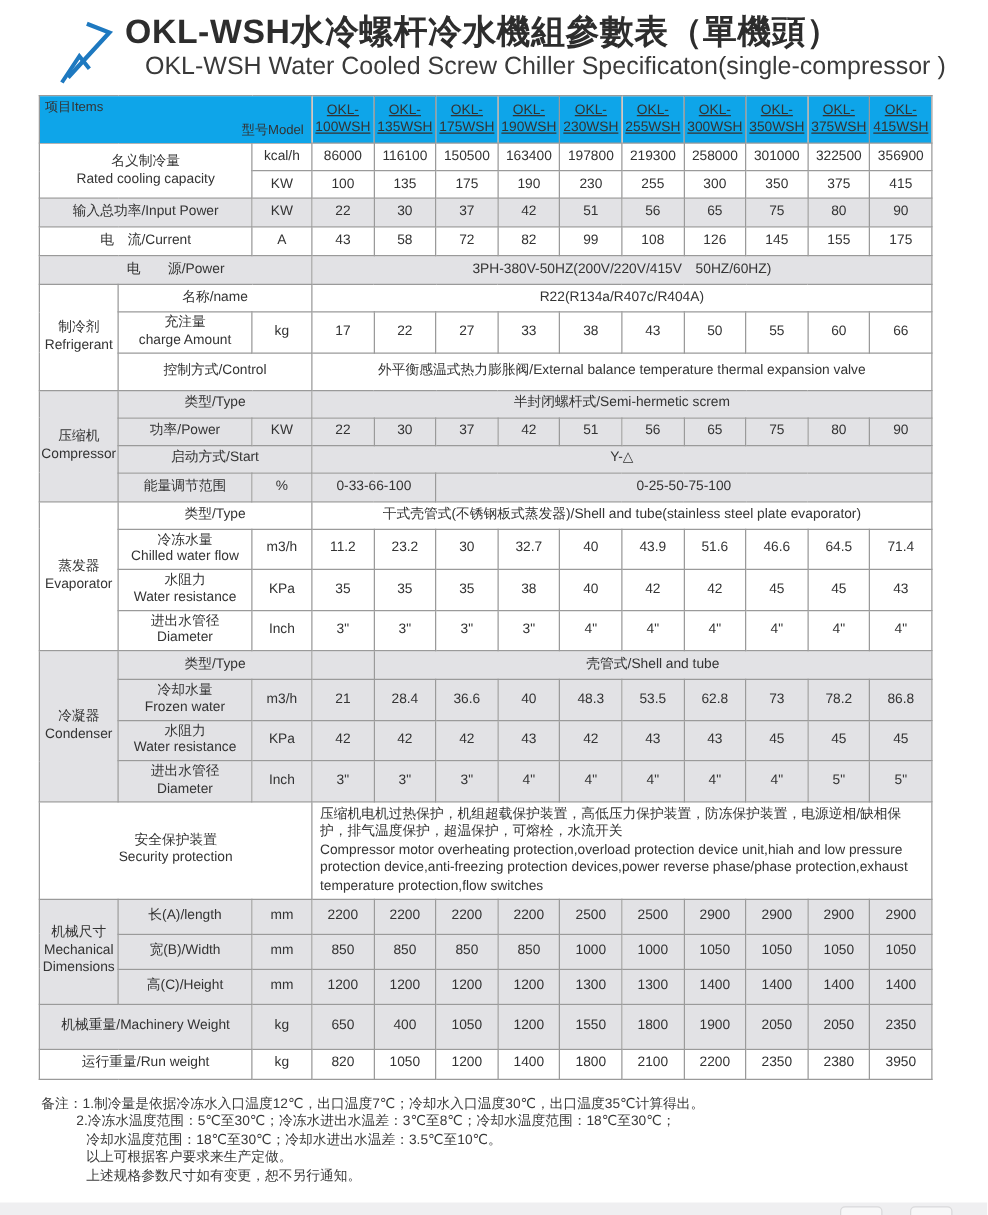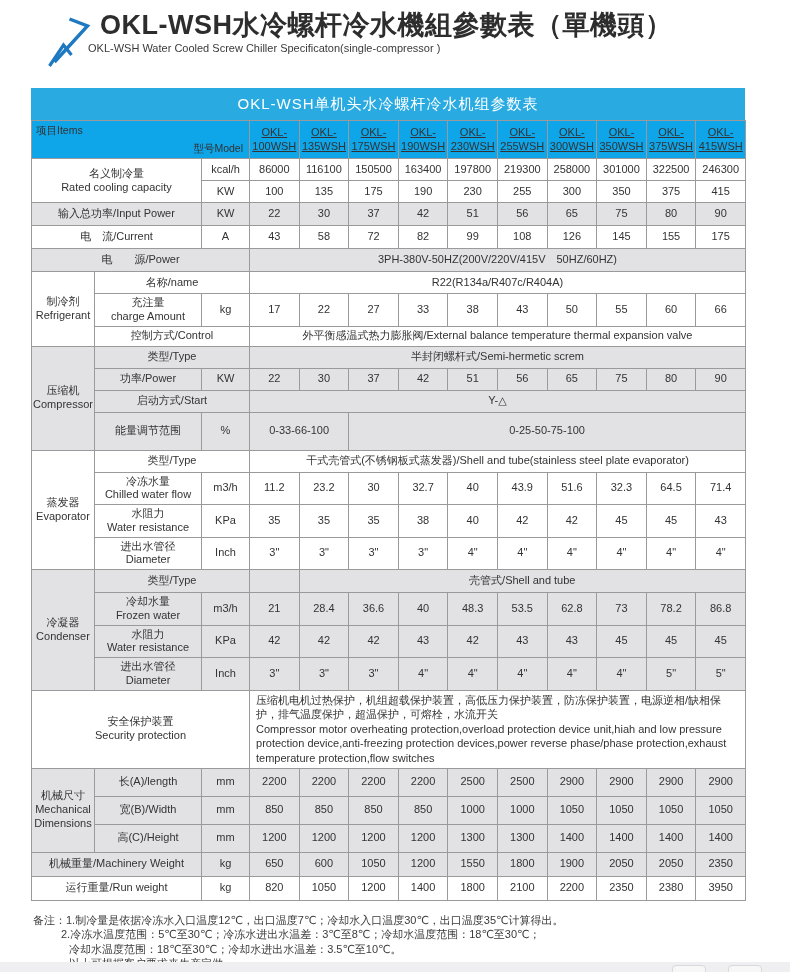--- a/index.html
+++ b/index.html
@@ -1,24 +1,24 @@
 <!DOCTYPE html>
 <html><head>
 <meta charset="utf-8">
 <style>
   * { box-sizing: border-box; margin: 0; padding: 0; }
   html,body { background:#ffffff; }
   body { font-family: "Liberation Sans", "DejaVu Sans", sans-serif; color:#333; }
   .page { position:relative; width:790px; height:972px; background:#fff; overflow:hidden; }
 
   
-  .hdr { position:relative; height:88px; }
+  .hdr { position:relative; height:76px; }
   .logo { position:absolute; left:38px; top:8px; width:56px; height:60px; }
   .title-zh { position:absolute; left:100px; top:7px; font-size:27px; font-weight:bold; color:#2d2d2d; letter-spacing:0.5px; white-space:nowrap; }
-  .title-en { position:absolute; left:88px; top:42px; font-size:11px; color:#3a3a3a; white-space:nowrap; }
+  .title-en { position:absolute; left:116px; top:42px; font-size:20px; color:#3a3a3a; white-space:nowrap; }
 
   
   .tbl-wrap { margin-left:31px; width:714px; }
   .caption { height:32px; line-height:32px; text-align:center; color:#fff; font-size:15px; letter-spacing:1px; }
   table { width:714px; border-collapse:collapse; table-layout:fixed; border:1px solid #8a8a8a; }
   td { border:1px solid #9a9a9a; font-size:11px; line-height:1.25; text-align:center; vertical-align:middle; padding:2px 1px; color:#333; overflow:hidden; }
   tr.bg-hdr td { background:#0ea5e9;text-decoration:underline; }
   tr.bg-g  td { background:#e2e2e5; }
   tr.bg-w  td { background:#ffffff; }
   td.left { text-align:left; padding-left:6px; padding-right:8px; line-height:1.32; }
@@ -47,21 +47,20 @@
   <div class="hdr">
     <svg class="logo" viewBox="0 0 55 60" fill="none">
       <polyline id="logo-stroke-1" points="31,11 49,18 16,54" stroke="#1e79c0" stroke-width="3.4" fill="none"></polyline>
       <polyline id="logo-stroke-2" points="11,58 25,37 33,47" stroke="#1e79c0" stroke-width="3.2" fill="none"></polyline>
     </svg>
     <div class="title-zh">OKL-WSH水冷螺杆冷水機組參數表（單機頭）</div>
     <div class="title-en">OKL-WSH Water Cooled Screw Chiller Specificaton(single-compressor )</div>
   </div>
 
   <div class="tbl-wrap">
-    <div class="caption" id="tbl-caption" style="background: rgb(41, 171, 226);">OKL-WSH单机头水冷螺杆冷水机组参数表</div>
     <table>
       <colgroup id="cols">
           <col style="width: 63px;">
           <col style="width: 107px;">
           <col style="width: 48px;">
           <col style="width: 49.6px;">
           <col style="width: 49.6px;">
           <col style="width: 49.6px;">
           <col style="width: 49.6px;">
           <col style="width: 49.6px;">
@@ -93,21 +92,21 @@
             <td>kcal/h</td>
             <td>86000</td>
             <td>116100</td>
             <td>150500</td>
             <td>163400</td>
             <td>197800</td>
             <td>219300</td>
             <td>258000</td>
             <td>301000</td>
             <td>322500</td>
-            <td>246300</td>
+            <td>356900</td>
           </tr>
           <tr class="bg-w" style="height: 22px;">
             <td>KW</td>
             <td>100</td>
             <td>135</td>
             <td>175</td>
             <td>190</td>
             <td>230</td>
             <td>255</td>
             <td>300</td>
@@ -159,21 +158,21 @@
             <td>22</td>
             <td>27</td>
             <td>33</td>
             <td>38</td>
             <td>43</td>
             <td>50</td>
             <td>55</td>
             <td>60</td>
             <td>66</td>
           </tr>
-          <tr class="bg-w" style="height: 20px;">
+          <tr class="bg-w" style="height: 30px;">
             <td colspan="2">控制方式/Control</td>
             <td colspan="10">外平衡感温式热力膨胀阀/External balance temperature thermal expansion valve</td>
           </tr>
           <tr class="bg-g" style="height: 22px;">
             <td rowspan="4">压缩机<br>Compressor</td>
             <td colspan="2">类型/Type</td>
             <td colspan="10">半封闭螺杆式/Semi-hermetic screm</td>
           </tr>
           <tr class="bg-g" style="height: 22px; margin-left: 15px;">
             <td>功率/Power</td>
@@ -186,42 +185,42 @@
             <td>56</td>
             <td>65</td>
             <td>75</td>
             <td>80</td>
             <td>90</td>
           </tr>
           <tr class="bg-g" style="height: 22px;">
             <td colspan="2">启动方式/Start</td>
             <td colspan="10">Y-△</td>
           </tr>
-          <tr class="bg-g" style="height: 38px;">
+          <tr class="bg-g" style="height: 23px;">
             <td>能量调节范围</td>
             <td>%</td>
             <td colspan="2">0-33-66-100</td>
             <td colspan="8">0-25-50-75-100</td>
           </tr>
           <tr class="bg-w" style="height: 22px;">
             <td rowspan="4">蒸发器<br>Evaporator</td>
             <td colspan="2">类型/Type</td>
             <td colspan="10">干式壳管式(不锈钢板式蒸发器)/Shell and tube(stainless steel plate evaporator)</td>
           </tr>
           <tr class="bg-w" style="height: 30px;">
             <td>冷冻水量<br>Chilled water flow</td>
             <td>m3/h</td>
             <td>11.2</td>
             <td>23.2</td>
             <td>30</td>
             <td>32.7</td>
             <td>40</td>
             <td>43.9</td>
             <td>51.6</td>
-            <td>32.3</td>
+            <td>46.6</td>
             <td>64.5</td>
             <td>71.4</td>
           </tr>
           <tr class="bg-w" style="height: 30px;">
             <td>水阻力<br>Water resistance</td>
             <td>KPa</td>
             <td>35</td>
             <td>35</td>
             <td>35</td>
             <td>38</td>
@@ -334,25 +333,25 @@
             <td>1200</td>
             <td>1200</td>
             <td>1200</td>
             <td>1300</td>
             <td>1300</td>
             <td>1400</td>
             <td>1400</td>
             <td>1400</td>
             <td>1400</td>
           </tr>
-          <tr class="bg-g" style="height: 24px;">
+          <tr class="bg-g" style="height: 36px;">
             <td colspan="2">机械重量/Machinery Weight</td>
             <td>kg</td>
             <td>650</td>
-            <td>600</td>
+            <td>400</td>
             <td>1050</td>
             <td>1200</td>
             <td>1550</td>
             <td>1800</td>
             <td>1900</td>
             <td>2050</td>
             <td>2050</td>
             <td>2350</td>
           </tr>
           <tr class="bg-w" style="height: 24px;">

